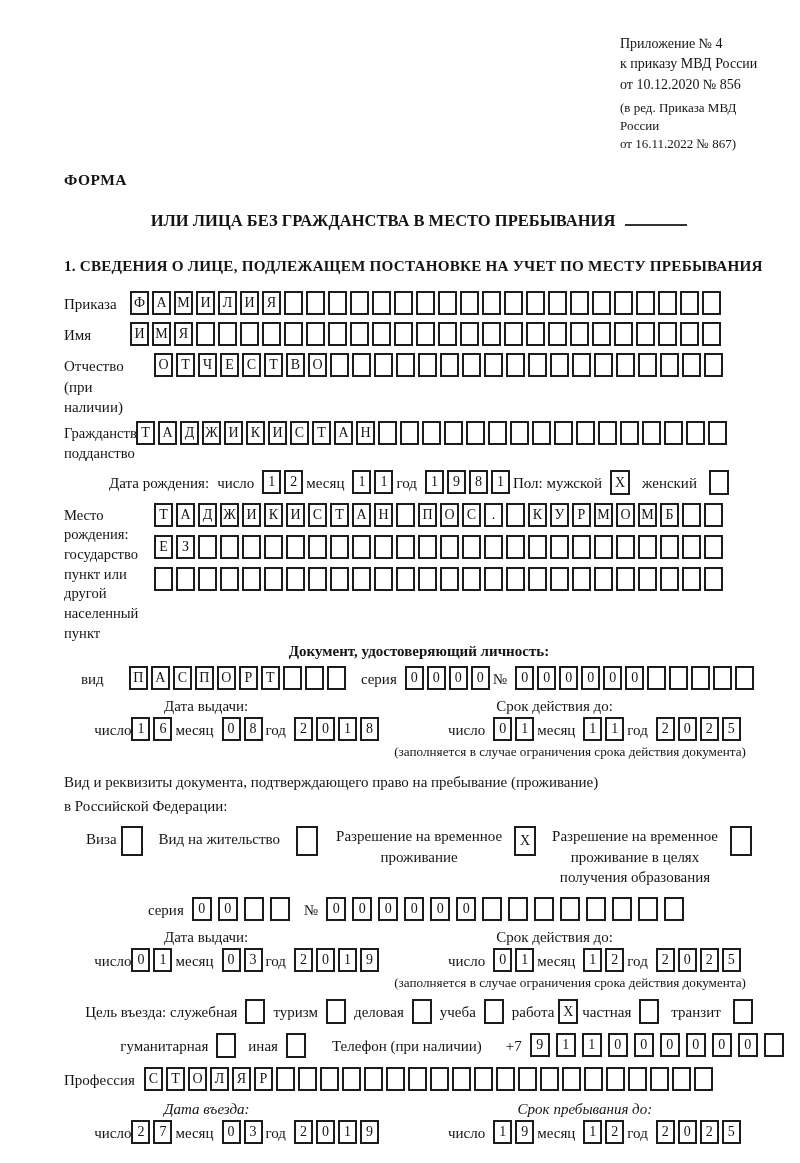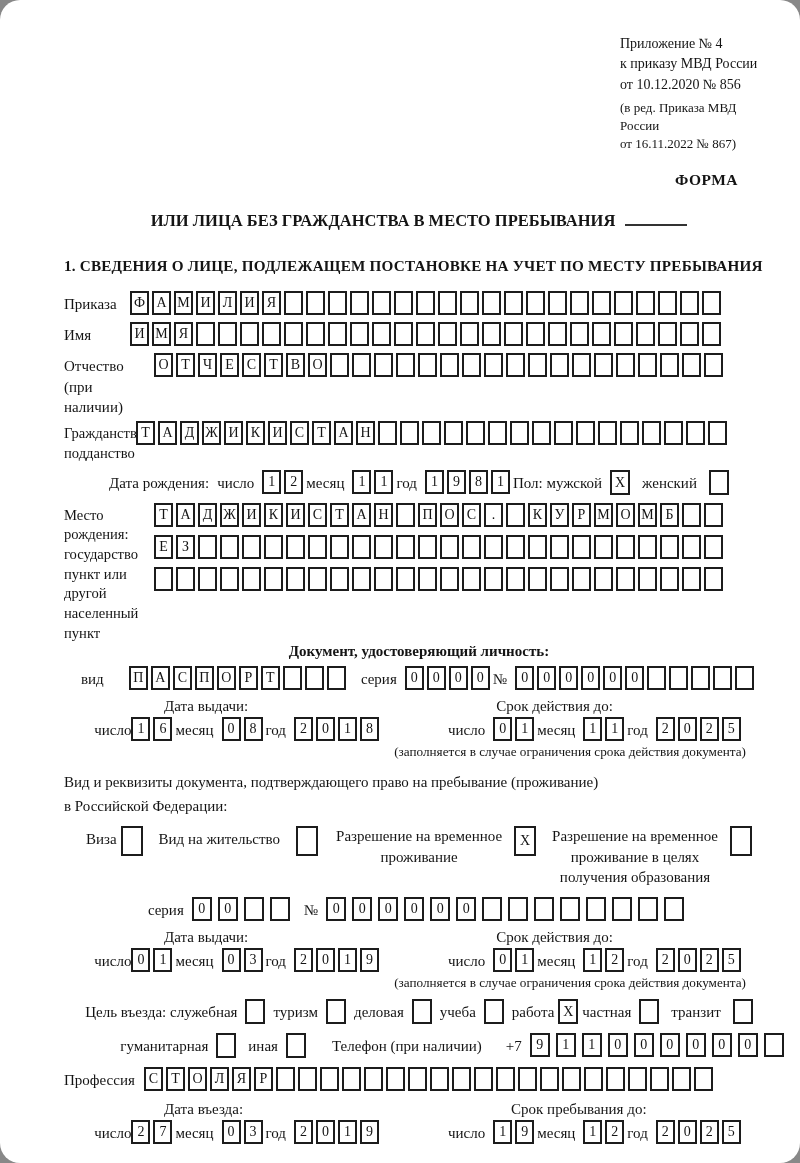--- a/index.html
+++ b/index.html
@@ -1,24 +1,24 @@
 <!DOCTYPE html>
 <html><head>
 <meta charset="utf-8">
 <style>
   * { margin:0; padding:0; box-sizing:border-box; }
   html,body { background:#888; }
   .page {
     width:800px; height:1163px; background:#ffffff; color:#141414;
     font-family:"Liberation Serif","DejaVu Serif",serif;
-    padding:34px 26px 0 64px; overflow:hidden; position:relative;border-radius:20px;
+    padding:34px 26px 0 64px; overflow:hidden; position:relative;
   }
   .appendix { margin-left:556px; font-size:14px; line-height:1.45; }
   .appendix .ed { font-size:13px; margin-top:4px; line-height:1.4; }
-  .forma { text-align:right; padding-right:36px; font-weight:bold; font-size:15.5px; margin-top:18px; letter-spacing:.5px; }
+  .forma { text-align:left; padding-right:36px; font-weight:bold; font-size:15.5px; margin-top:18px; letter-spacing:.5px; }
   .title { text-align:center; font-weight:bold; font-size:16.5px; margin-top:20px; line-height:1.45; }
   .blank-line { display:inline-block; width:62px; border-bottom:2px solid #333; height:14px; margin-left:10px; }
   .sec-head { font-weight:bold; font-size:15.2px; margin-top:24px; letter-spacing:.2px; }
   .frow { display:flex; align-items:flex-start; margin-top:7px; }
   .lbl { font-size:15px; line-height:1.35; flex:none; padding-top:3px; }
   .cb, .dcb, .chk {
     display:inline-block; border:2px solid #1c1c1c; text-align:center;
     font-size:14px; line-height:20px; height:24px; vertical-align:top; background:#fff;
   }
   .cb  { width:19px; margin-right:3px; }
@@ -221,21 +221,21 @@
     <span class="lbl" style="margin-left:26px;">Телефон (при наличии)</span>
     <span class="lbl" style="margin-left:24px;">+7</span>
     <span class="boxes gap8 dgroup"><span class="dcb">9</span><span class="dcb">1</span><span class="dcb">1</span><span class="dcb">0</span><span class="dcb">0</span><span class="dcb">0</span><span class="dcb">0</span><span class="dcb">0</span><span class="dcb">0</span><span class="dcb"></span></span>
   </div>
 
   <div class="frow" style="margin-top:9px;">
     <span class="lbl" style="width:80px;">Профессия</span>
     <span class="boxes"><span class="cb">С</span><span class="cb">Т</span><span class="cb">О</span><span class="cb">Л</span><span class="cb">Я</span><span class="cb">Р</span><span class="cb"></span><span class="cb"></span><span class="cb"></span><span class="cb"></span><span class="cb"></span><span class="cb"></span><span class="cb"></span><span class="cb"></span><span class="cb"></span><span class="cb"></span><span class="cb"></span><span class="cb"></span><span class="cb"></span><span class="cb"></span><span class="cb"></span><span class="cb"></span><span class="cb"></span><span class="cb"></span><span class="cb"></span><span class="cb"></span></span>
   </div>
 
-  <div class="subhead-row" style="margin-top:10px;">
+  <div class="subhead-row" style="margin-top:10px;font-style:italic;">
     <span style="margin-left:100px;">Дата въезда:</span>
     <span style="margin-left:268px;">Срок пребывания до:</span>
   </div>
   <div class="frow inl" style="margin-top:2px;">
     <span class="lbl">число</span>
     <span class="boxes"><span class="cb">2</span><span class="cb">7</span></span>
     <span class="lbl">месяц</span>
     <span class="boxes gap8"><span class="cb">0</span><span class="cb">3</span></span>
     <span class="lbl">год</span>
     <span class="boxes gap8"><span class="cb">2</span><span class="cb">0</span><span class="cb">1</span><span class="cb">9</span></span>

